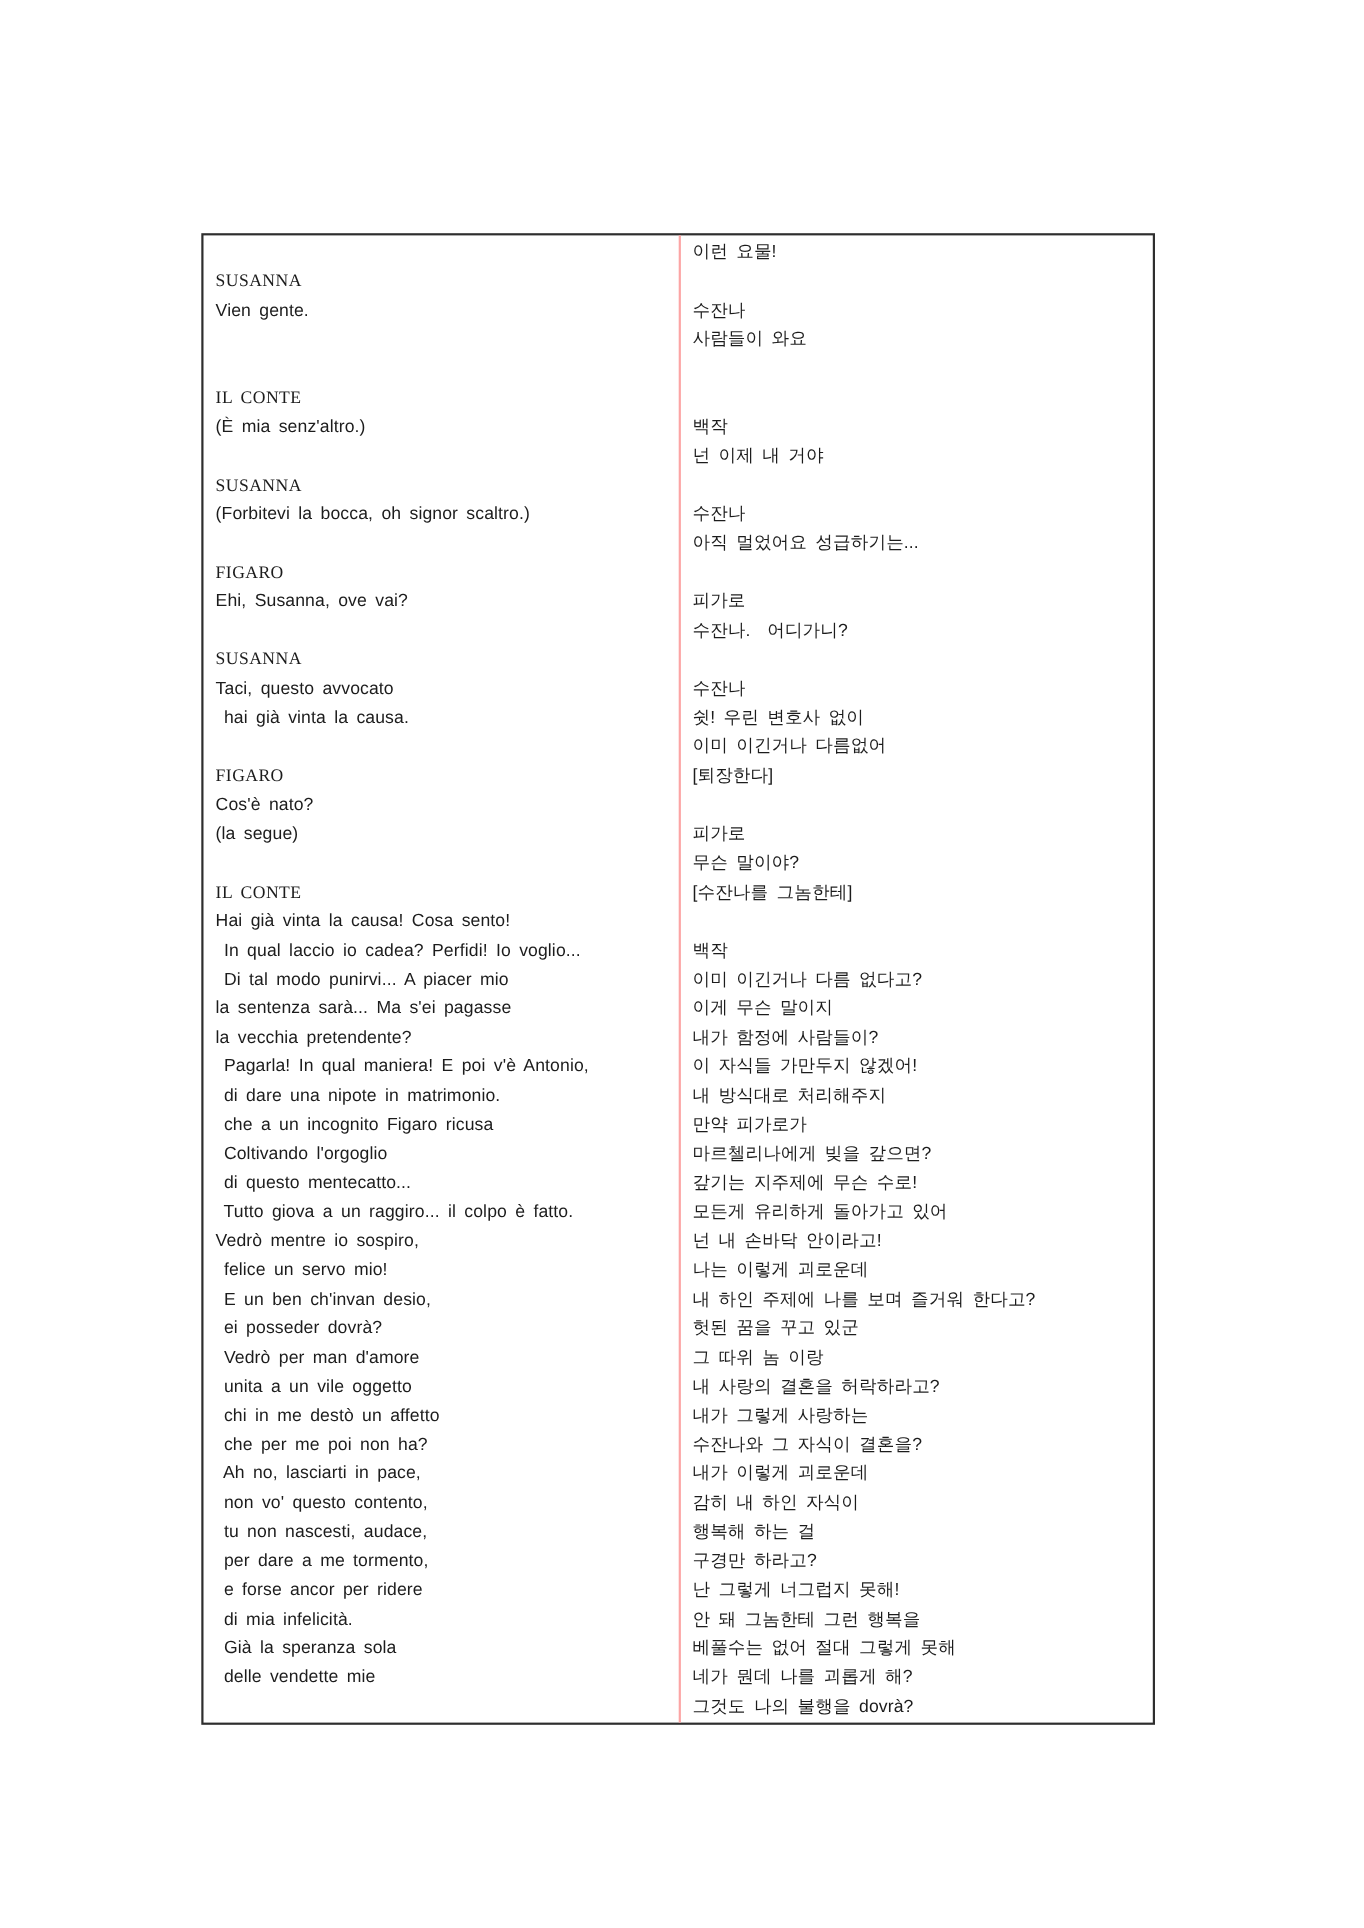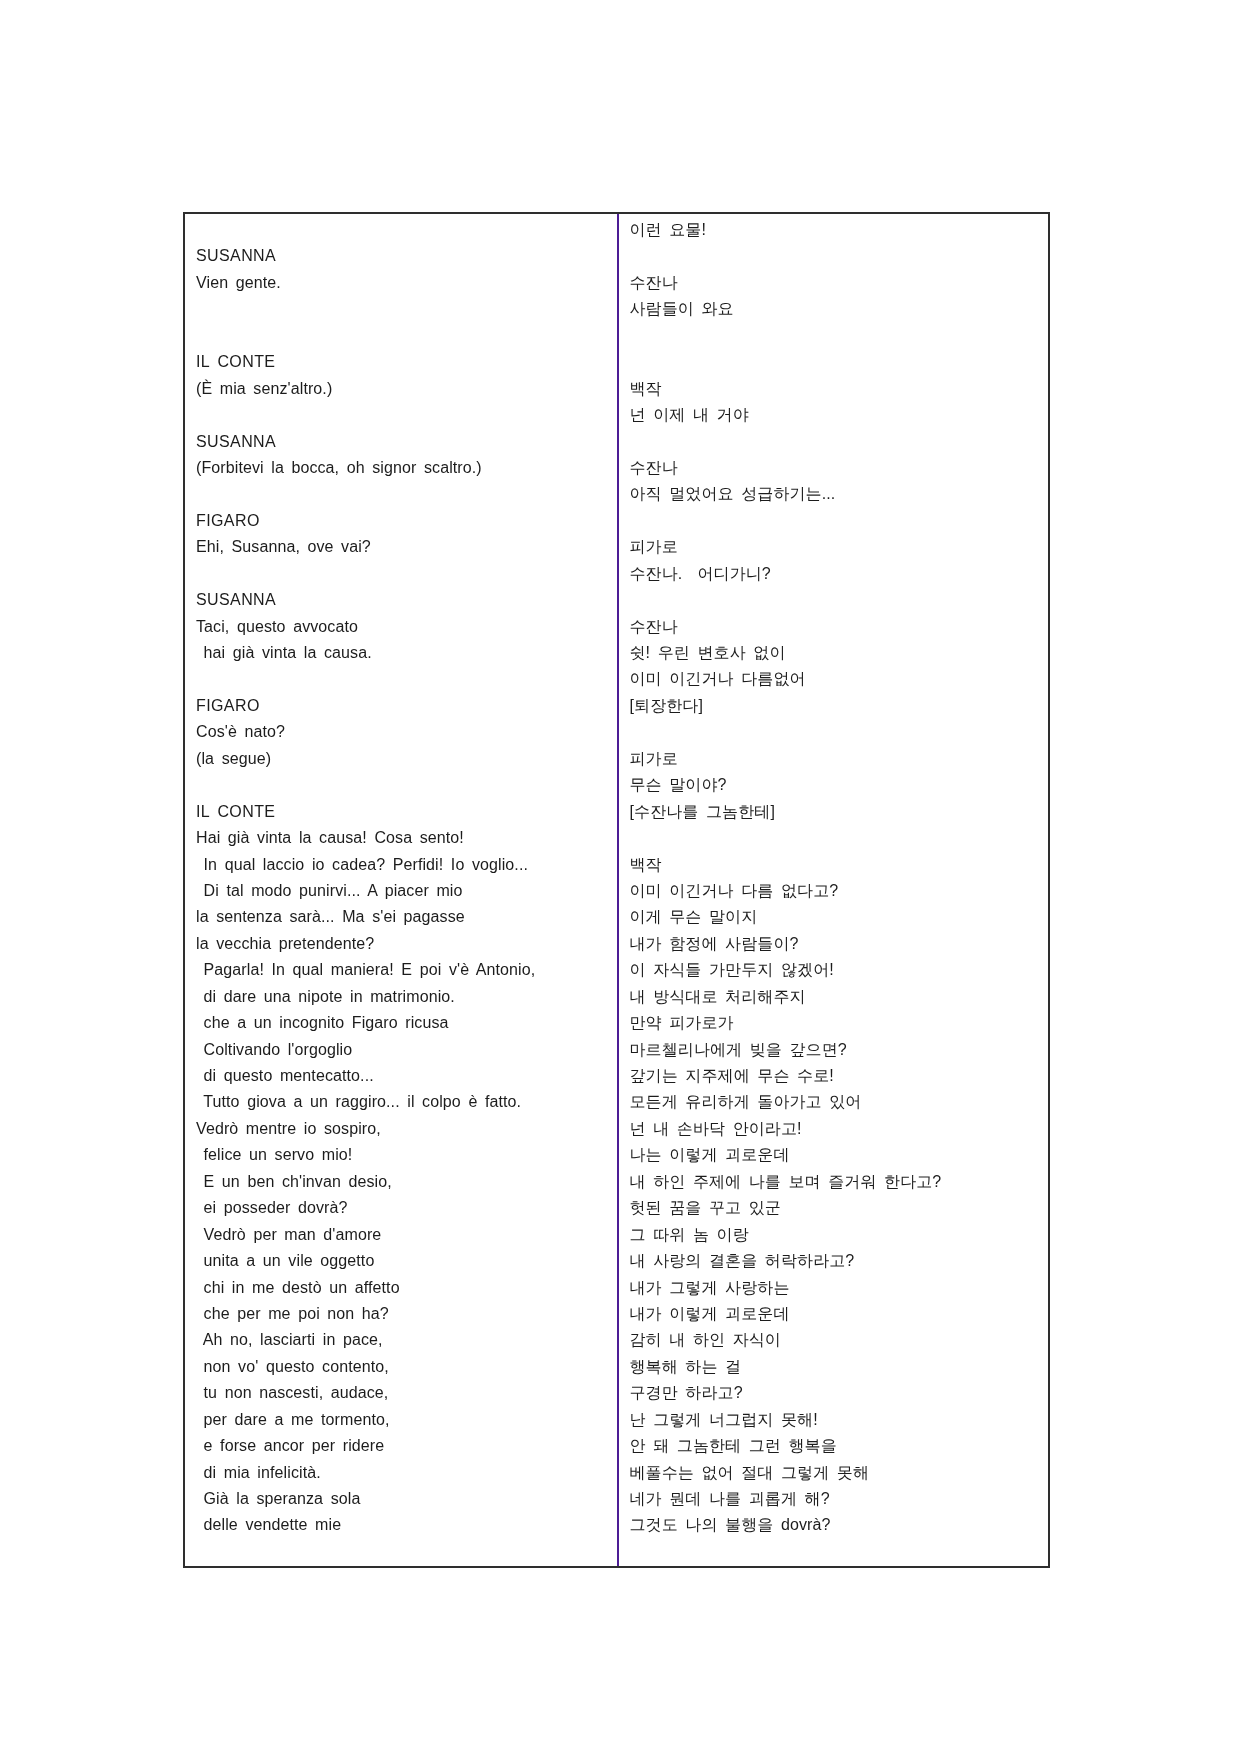--- a/index.html
+++ b/index.html
@@ -30,36 +30,37 @@
     display: flex;
     background: #ffffff;
   }
   .col {
     box-sizing: border-box;
     width: 50%;
     padding: 3px 6px 0 11px;
     overflow: hidden;
   }
   .col-korean {
-    border-left: 2px solid #4c1d95;
+    border-left: 2px solid #fca5a5;
   }
   .line {
     height: 26.45px;
     line-height: 26.45px;
     font-size: 16px;
     white-space: pre;
     word-spacing: 3px;
     letter-spacing: 0.1px;
     color: #1c1c1c;
   }
   .col-korean .line.speaker {
     font-weight: 400;
   }
   .col-italian .line.speaker {
     letter-spacing: 0.4px;
+    font-family: Liberation Serif, serif;
   }
 </style>
 </head>
 <body>
 
 <div class="page">
   <div class="script-table">
     <div class="col col-italian" id="col-italian">
         <div class="line"> </div>
         <div class="line speaker">SUSANNA</div>
@@ -147,20 +148,21 @@
         <div class="line">마르첼리나에게 빚을 갚으면?</div>
         <div class="line">갚기는 지주제에 무슨 수로!</div>
         <div class="line">모든게 유리하게 돌아가고 있어</div>
         <div class="line">넌 내 손바닥 안이라고!</div>
         <div class="line">나는 이렇게 괴로운데</div>
         <div class="line">내 하인 주제에 나를 보며 즐거워 한다고?</div>
         <div class="line">헛된 꿈을 꾸고 있군</div>
         <div class="line">그 따위 놈 이랑</div>
         <div class="line">내 사랑의 결혼을 허락하라고?</div>
         <div class="line">내가 그렇게 사랑하는</div>
+        <div class="line">수잔나와 그 자식이 결혼을?</div>
         <div class="line">내가 이렇게 괴로운데</div>
         <div class="line">감히 내 하인 자식이</div>
         <div class="line">행복해 하는 걸</div>
         <div class="line">구경만 하라고?</div>
         <div class="line">난 그렇게 너그럽지 못해!</div>
         <div class="line">안 돼 그놈한테 그런 행복을</div>
         <div class="line">베풀수는 없어 절대 그렇게 못해</div>
         <div class="line">네가 뭔데 나를 괴롭게 해?</div>
         <div class="line">그것도 나의 불행을 dovrà?</div>
       </div>

